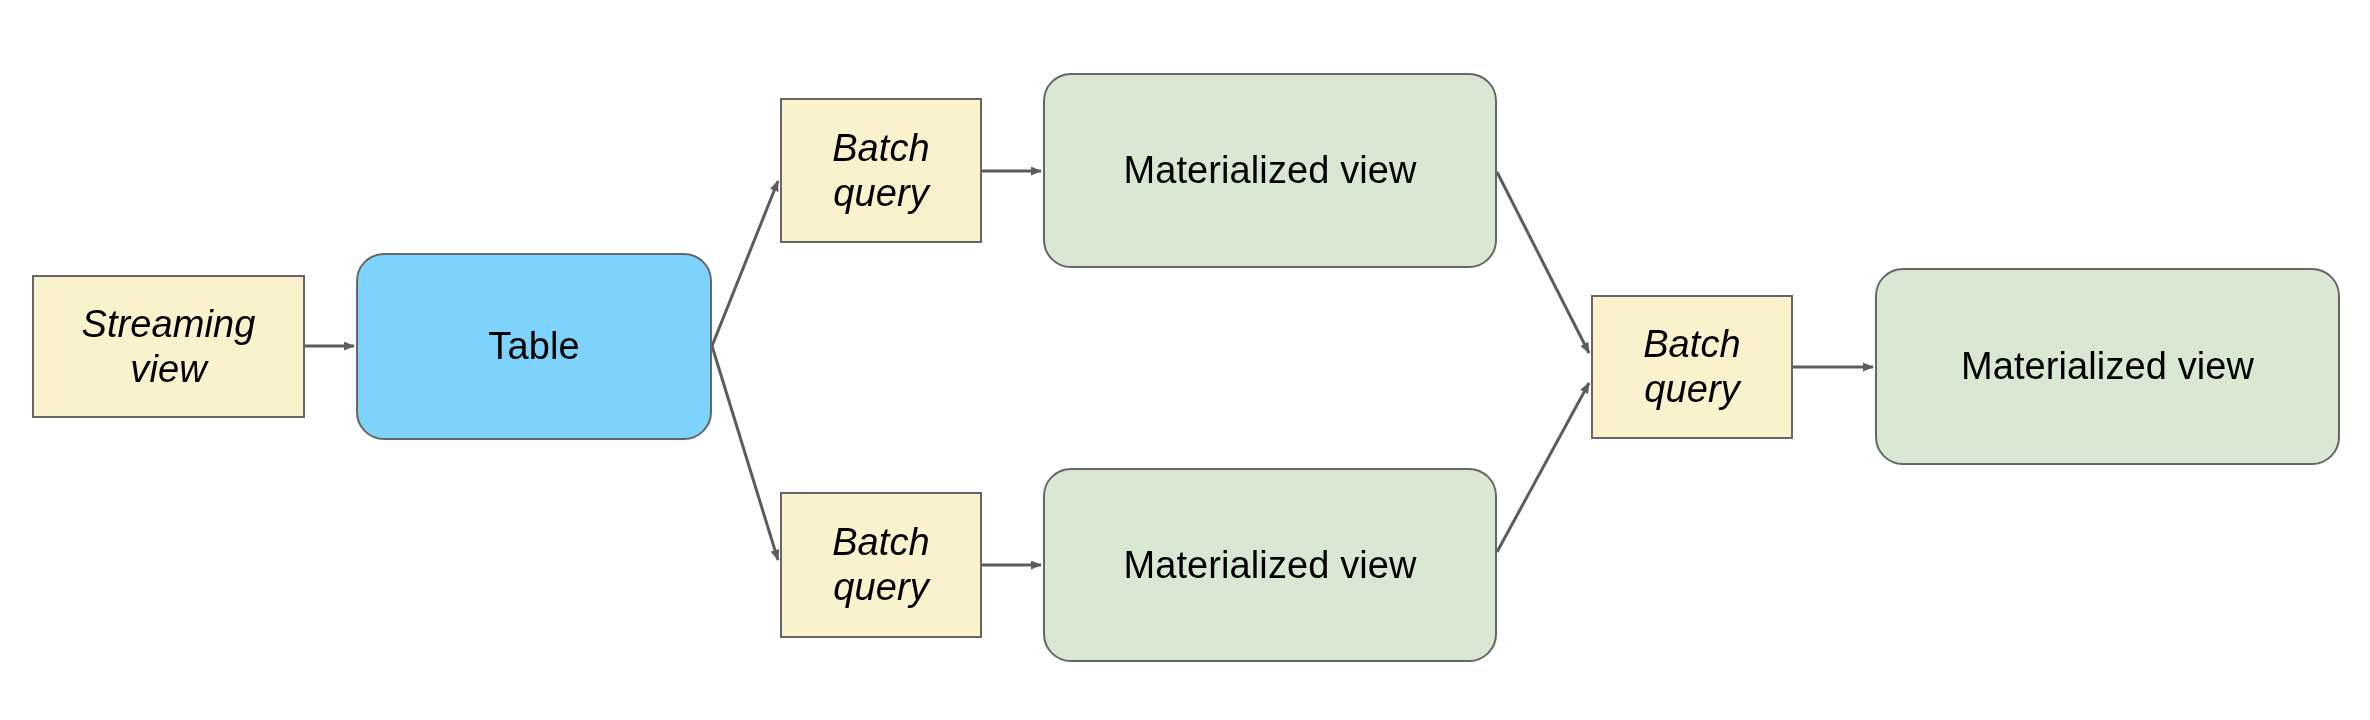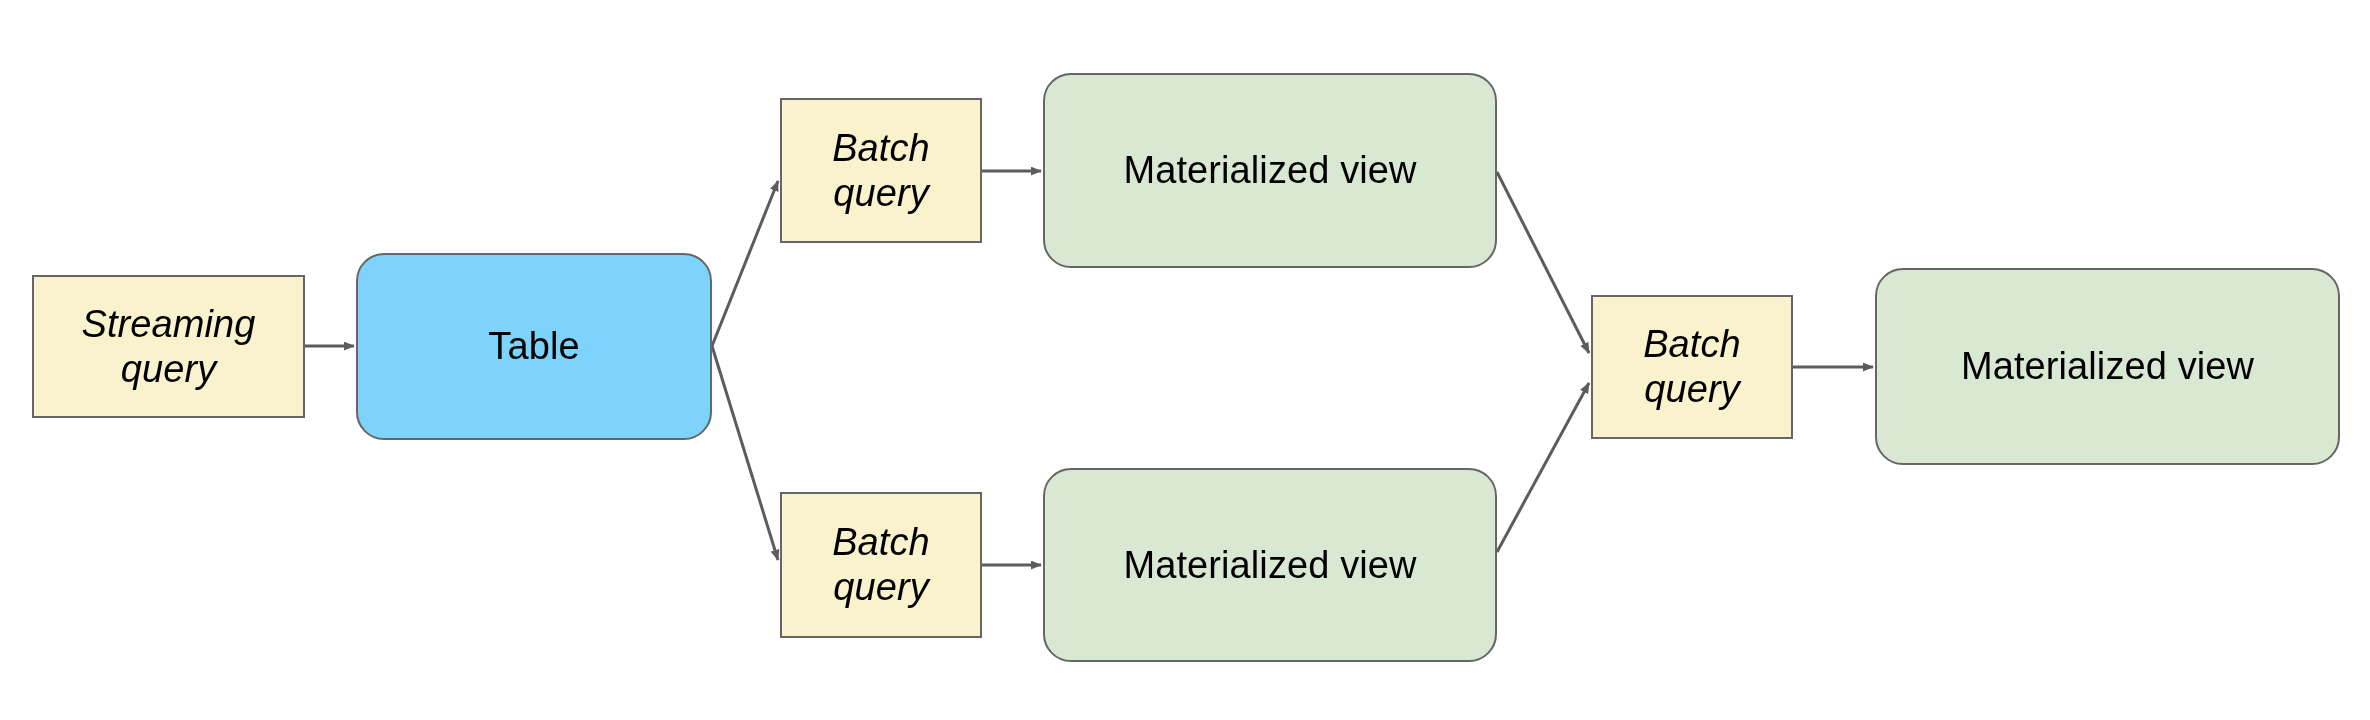--- a/index.html
+++ b/index.html
@@ -76,21 +76,21 @@
         <line x1="982" y1="171" x2="1041" y2="171" stroke="#5c5c5c" stroke-width="3" marker-end="url(#arrowhead)"></line>
         <line x1="982" y1="565" x2="1041" y2="565" stroke="#5c5c5c" stroke-width="3" marker-end="url(#arrowhead)"></line>
         <line x1="1497" y1="172" x2="1589" y2="353" stroke="#5c5c5c" stroke-width="3" marker-end="url(#arrowhead)"></line>
         <line x1="1497" y1="552" x2="1589" y2="383" stroke="#5c5c5c" stroke-width="3" marker-end="url(#arrowhead)"></line>
         <line x1="1793" y1="367" x2="1873" y2="367" stroke="#5c5c5c" stroke-width="3" marker-end="url(#arrowhead)"></line>
       </g>
   </svg>
 
   <div class="node node-process" style="left: 32px; top: 275px; width: 273px; height: 143px; background: rgb(250, 242, 204); border-color: rgb(102, 102, 102); color: rgb(0, 0, 0); border-radius: 0px;">
     <span class="node-label">Streaming
-query</span>
+view</span>
   </div>
 
   <div class="node node-store" style="left: 356px; top: 253px; width: 356px; height: 187px; background: #7dd3fc; border-color: rgb(102, 102, 102); color: rgb(0, 0, 0);">
     <span class="node-label">Table</span>
   </div>
 
   <div class="node node-process" style="left: 780px; top: 98px; width: 202px; height: 145px; background: rgb(250, 242, 204); border-color: rgb(102, 102, 102); color: rgb(0, 0, 0); border-radius: 0px;">
     <span class="node-label">Batch
 query</span>
   </div>

